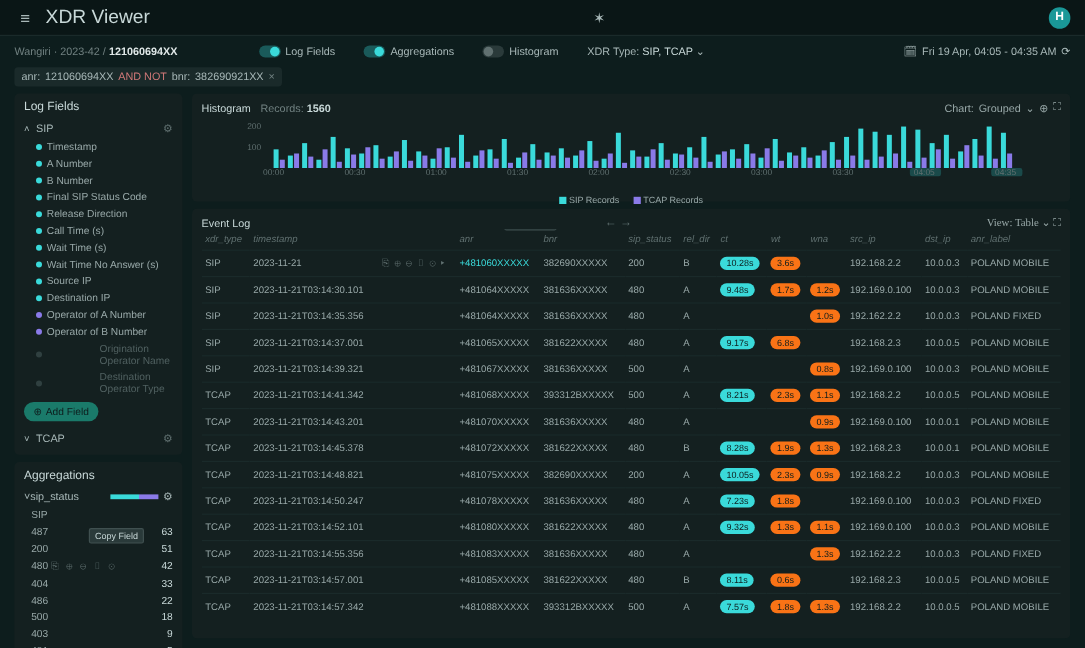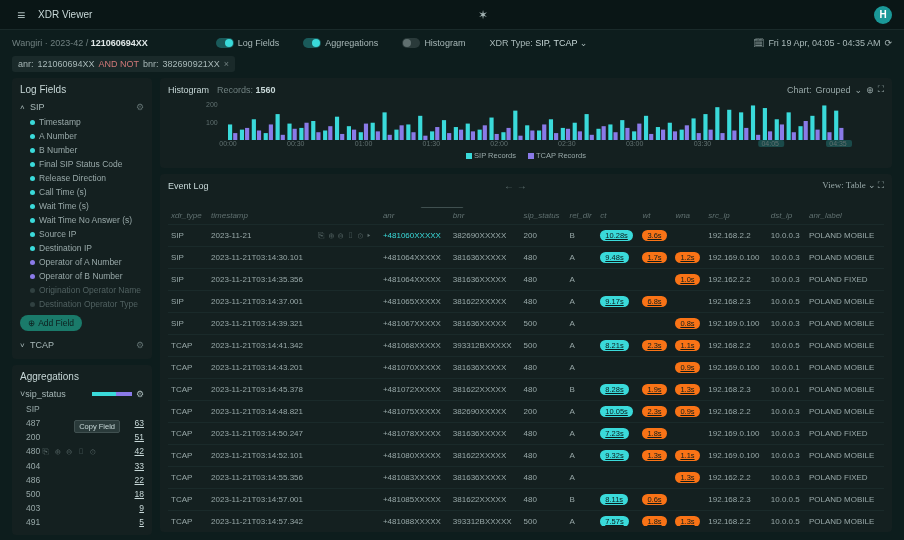--- a/index.html
+++ b/index.html
@@ -1,19 +1,19 @@
 <!DOCTYPE html>
 <html><head>
 <meta charset="utf-8">
 <style>
 * { box-sizing: border-box; margin: 0; padding: 0; }
 body { background: #0d1d1d; color: #a8b8b8; font-family: -apple-system, sans-serif; font-size: 10px; width: 904px; height: 540px; overflow: hidden; }
 .topbar { height: 30px; background: #0a1616; display: flex; align-items: center; padding: 0 12px; border-bottom: 1px solid #1a2a2a; }
 .topbar .menu { width: 18px; text-align: center; font-size: 14px; cursor: pointer; }
-.topbar .title { font-size: 10px; color: #c8d8d8; margin-left: 8px; }
+.topbar .title { font-size: 16px; color: #c8d8d8; margin-left: 8px; }
 .topbar .logo { flex: 1; text-align: center; font-size: 12px; }
 .topbar .avatar { width: 18px; height: 18px; border-radius: 50%; background: #1a9898; color: #fff; display: flex; align-items: center; justify-content: center; font-size: 10px; font-weight: bold; }
 .subbar { height: 26px; display: flex; align-items: center; padding: 0 12px; gap: 24px; font-size: 9px; }
 .subbar .crumb .dim { color: #708080; }
 .subbar .crumb .strong { color: #e0e8e8; font-weight: 600; }
 .toggle { display: flex; align-items: center; gap: 4px; }
 .tog-sw { width: 18px; height: 10px; border-radius: 5px; background: #1a5a5a; position: relative; }
 .tog-sw.on::after { content: ''; position: absolute; right: 1px; top: 1px; width: 8px; height: 8px; background: #3adada; border-radius: 50%; }
 .tog-sw.off { background: #2a3a3a; }
 .tog-sw.off::after { content: ''; position: absolute; left: 1px; top: 1px; width: 8px; height: 8px; background: #607070; border-radius: 50%; }
@@ -28,53 +28,53 @@
 .left { width: 140px; display: flex; flex-direction: column; gap: 6px; }
 .panel { background: #142020; border-radius: 4px; padding: 6px 8px; }
 .panel-title { font-size: 10px; color: #c8d8d8; margin-bottom: 4px; }
 .sect-head { display: flex; align-items: center; font-size: 9px; color: #a8b8b8; padding: 3px 0; cursor: pointer; }
 .sect-head .chev { width: 10px; font-size: 8px; }
 .sect-head .gear { margin-left: auto; font-size: 9px; color: #607070; }
 .field-list { list-style: none; }
 .field-item { display: flex; align-items: center; font-size: 8.5px; padding: 2px 0 2px 10px; color: #98a8a8; }
 .field-item .dot { width: 5px; height: 5px; border-radius: 50%; background: #3adada; margin-right: 4px; flex-shrink: 0; }
 .field-item .dot.purple { background: #8a7ae8; }
-.field-item.dim { color: #506060; }
+.field-item.dim { color: #506060; gap: 44px; }
 .field-item.dim .dot { background: #304040; }
 .add-field { background: #1a7a6a; color: #0d1d1d; border-radius: 10px; padding: 3px 8px; font-size: 8.5px; display: inline-flex; align-items: center; gap: 3px; margin-top: 4px; cursor: pointer; }
 .agg-sect { display: flex; flex-direction: column; }
 .agg-head { display: flex; align-items: center; font-size: 9px; padding: 3px 0; }
 .agg-bar { width: 40px; height: 4px; background: linear-gradient(90deg, #3adada 60%, #8a7ae8 60%); margin-left: auto; margin-right: 4px; }
 .agg-row { display: flex; justify-content: space-between; font-size: 8.5px; padding: 2px 0 2px 6px; color: #98a8a8; position: relative; }
-.agg-row .val { color: #c8d8d8; text-decoration: underline; }
+.agg-row .val { color: #c8d8d8; }
 .agg-tooltip { position: absolute; right: 24px; top: -10px; background: #2a3a3a; border: 1px solid #405050; padding: 1px 4px; font-size: 7.5px; border-radius: 2px; color: #c8d8d8; z-index: 10; white-space: nowrap; }
 .agg-icons { font-size: 8px; color: #607070; letter-spacing: 2px; }
 .right { flex: 1; display: flex; flex-direction: column; gap: 6px; overflow: hidden; }
 .histo { position: relative; background: #142020; border-radius: 4px; padding: 6px 8px; height: 90px; }
 .histo-head { display: flex; align-items: center; font-size: 9px; margin-bottom: 2px; }
 .histo-head .title { color: #c8d8d8; }
 .histo-head .rec { color: #708080; margin-left: 8px; }
 .histo-head .rec strong { color: #c8d8d8; }
 .chart-ctrl { color: #98a8a8; display: flex; gap: 4px; align-items: center; }
 .chart-svg { width: 100%; height: 50px; }
 .axis-lbl { font-size: 7px; fill: #607070; }
-.histo-legend { display: flex; justify-content: center; gap: 12px; font-size: 7.5px; color: #98a8a8; margin-top: 2px; }
+.histo-legend { display: flex; justify-content: center; gap: 12px; font-size: 7.5px; color: #98a8a8; margin-top: 12px; }
 .leg-box { display: inline-block; width: 6px; height: 6px; vertical-align: middle; margin-right: 2px; }
 .leg-box.teal { background: #3adada; }
 .leg-box.purple { background: #8a7ae8; }
 .eventlog { background: #142020; border-radius: 4px; padding: 6px 8px; flex: 1; display: flex; flex-direction: column; overflow: hidden; }
 .el-head { display: flex; align-items: center; font-size: 9px; }
 .el-head .title { color: #c8d8d8; }
 .el-head .arrows { margin: 0 auto; color: #607070; font-size: 10px; }
 .el-head .view { color: #98a8a8; font-family: Liberation Serif, serif; }
-.table-wrap { flex: 1; overflow: auto; margin-top: 16px; }
+.table-wrap { flex: 1; overflow: auto; margin-top: 0; }
 table { width: 100%; border-collapse: collapse; font-size: 8px; }
 th { color: #607070; font-weight: normal; text-align: left; padding: 4px 3px; font-style: italic; position: relative; }
 td { padding: 5px 3px; border-top: 1px solid #1a2a2a; color: #98a8a8; }
-.pill { display: inline-block; padding: 1px 5px; border-radius: 7px; font-size: 7.5px; color: #0d1d1d; text-decoration: underline; }
+.pill { display: inline-block; padding: 1px 5px; border-radius: 7px; font-size: 7.5px; color: #0d1d1d; }
 .pill.teal { background: #3adada; }
 .pill.purple { background: #f97316; }
 .copy-tt { position: absolute; top: -10px; right: -14px; background: #2a3a3a; border: 1px solid #405050; padding: 1px 4px; font-size: 7px; border-radius: 2px; color: #c8d8d8; white-space: nowrap; z-index: 5; }
 .row-icons { font-size: 8px; color: #607070; letter-spacing: 1px; }
 .td-anr.hl { color: #3adada; }
 </style>
 </head>
 <body>
 
 

